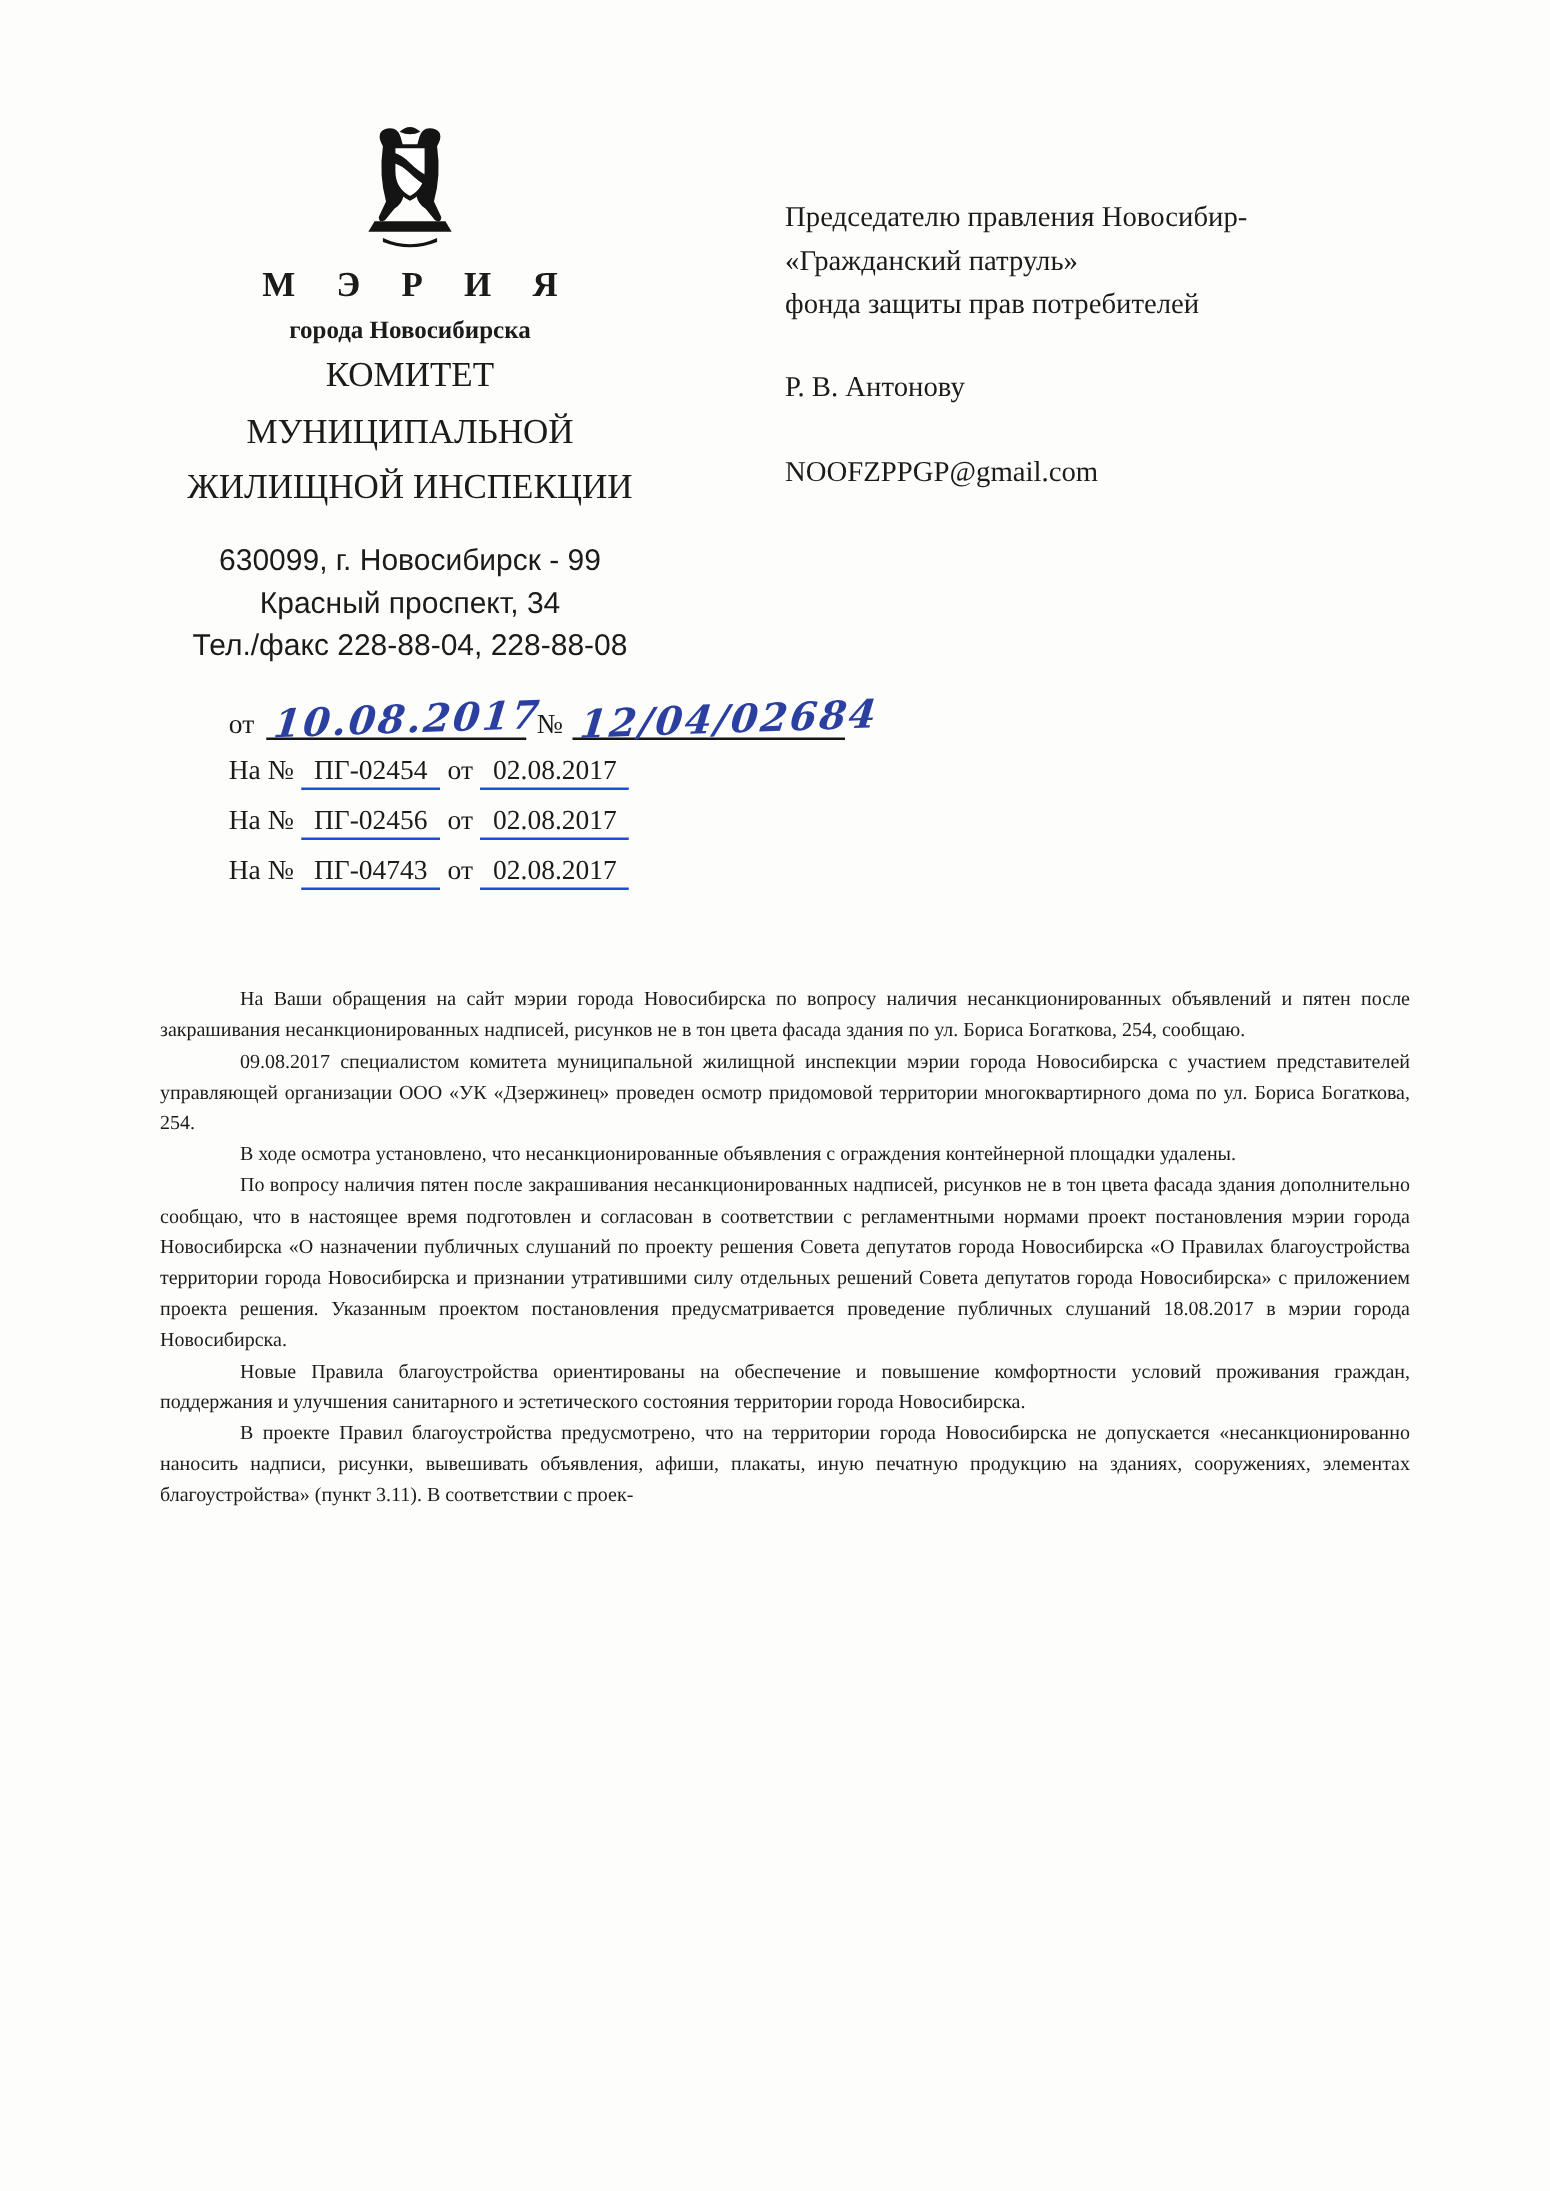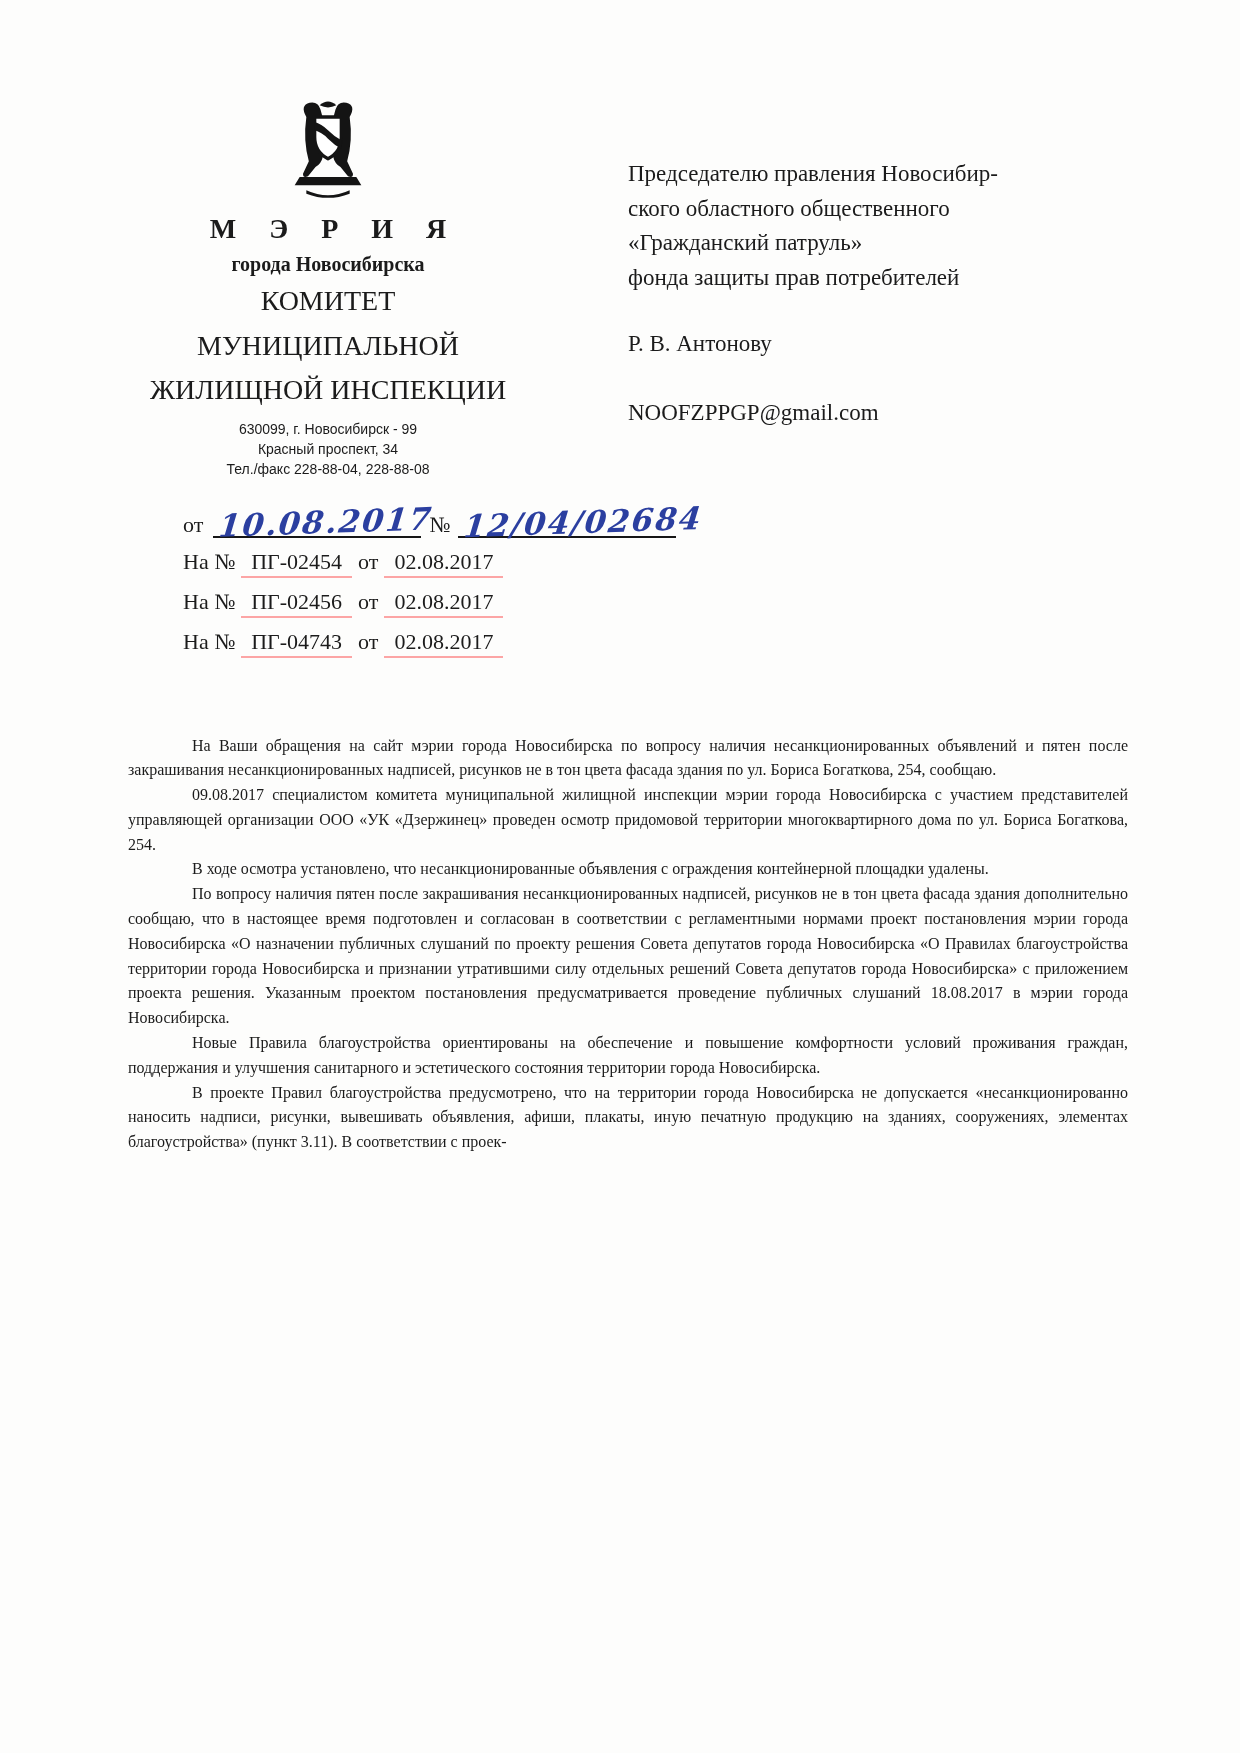--- a/index.html
+++ b/index.html
@@ -19,21 +19,21 @@
   .letterhead { width: 400px; text-align: center; }
   .emblem-wrap { display: flex; justify-content: center; margin-bottom: 14px; }
   .org-name {
     font-size: 28px; font-weight: bold; letter-spacing: 13px;
     margin-top: 6px; padding-left: 13px; 
   }
   .org-name2 { font-size: 20px; font-weight: bold; margin-top: 8px; }
   .dept { font-size: 28px; line-height: 1.38; margin-top: 6px; }
   .addr {
     font-family: "Liberation Sans", sans-serif;
-    font-size: 14px; line-height: 1.42; margin-top: 10px;
+    font-size: 24px; line-height: 1.42; margin-top: 22px;
   }
   .recipient {
     width: 500px; margin-left: auto; padding-top: 62px;
     font-size: 23px; line-height: 1.5; text-align: left;
   }
   .recipient-line { display: block; }
   .recipient-name { margin-top: 32px; font-size: 23px; }
   .recipient-email { margin-top: 34px; font-size: 23px; }
 
   .outgoing {
@@ -53,21 +53,21 @@
     font-style: italic; font-weight: bold;
     font-size: 31px; color: #2b3fa0;
     transform: rotate(-2deg) skewX(-8deg);
     letter-spacing: 2px; white-space: nowrap;
   }
   .ref-row {
     margin-top: 11px; padding-left: 55px; text-align: left;
     font-size: 22px; white-space: nowrap;
   }
   .ref-underline {
-    display: inline-block; border-bottom: 2px solid #fca5a5;
+    display: inline-block; border-bottom: 2px solid #1d4ed8;
     padding: 0 10px 1px 10px; margin: 0 6px;
   }
   .body-text { margin-top: 76px; font-size: 16px; line-height: 1.55; text-align: justify; }
   .body-text p { margin: 0; text-indent: 64px; }
   .emblem-svg { display: block; }
 </style>
 </head>
 <body>
 
 <div class="page">
@@ -117,21 +117,20 @@
         <span>На №</span><span class="ref-underline">ПГ-02456</span><span>от</span><span class="ref-underline">02.08.2017</span>
       </div>
       <div class="ref-row">
         <span>На №</span><span class="ref-underline">ПГ-04743</span><span>от</span><span class="ref-underline">02.08.2017</span>
       </div>
     </div>
 
     <div class="recipient">
       <div>
         <span class="recipient-line">Председателю правления Новосибир-</span>
-        <span class="recipient-line">ского  областного общественного</span>
         <span class="recipient-line">«Гражданский патруль»</span>
         <span class="recipient-line">фонда защиты прав потребителей</span>
       </div>
       <div class="recipient-name">Р. В. Антонову</div>
       <div class="recipient-email">NOOFZPPGP@gmail.com</div>
     </div>
   </div>
 
   <div class="body-text">
     <p>На Ваши обращения на сайт мэрии города Новосибирска по вопросу наличия несанкционированных объявлений и пятен после закрашивания несанкционированных надписей, рисунков не в тон цвета фасада здания по ул. Бориса Богаткова, 254, сообщаю.</p>

